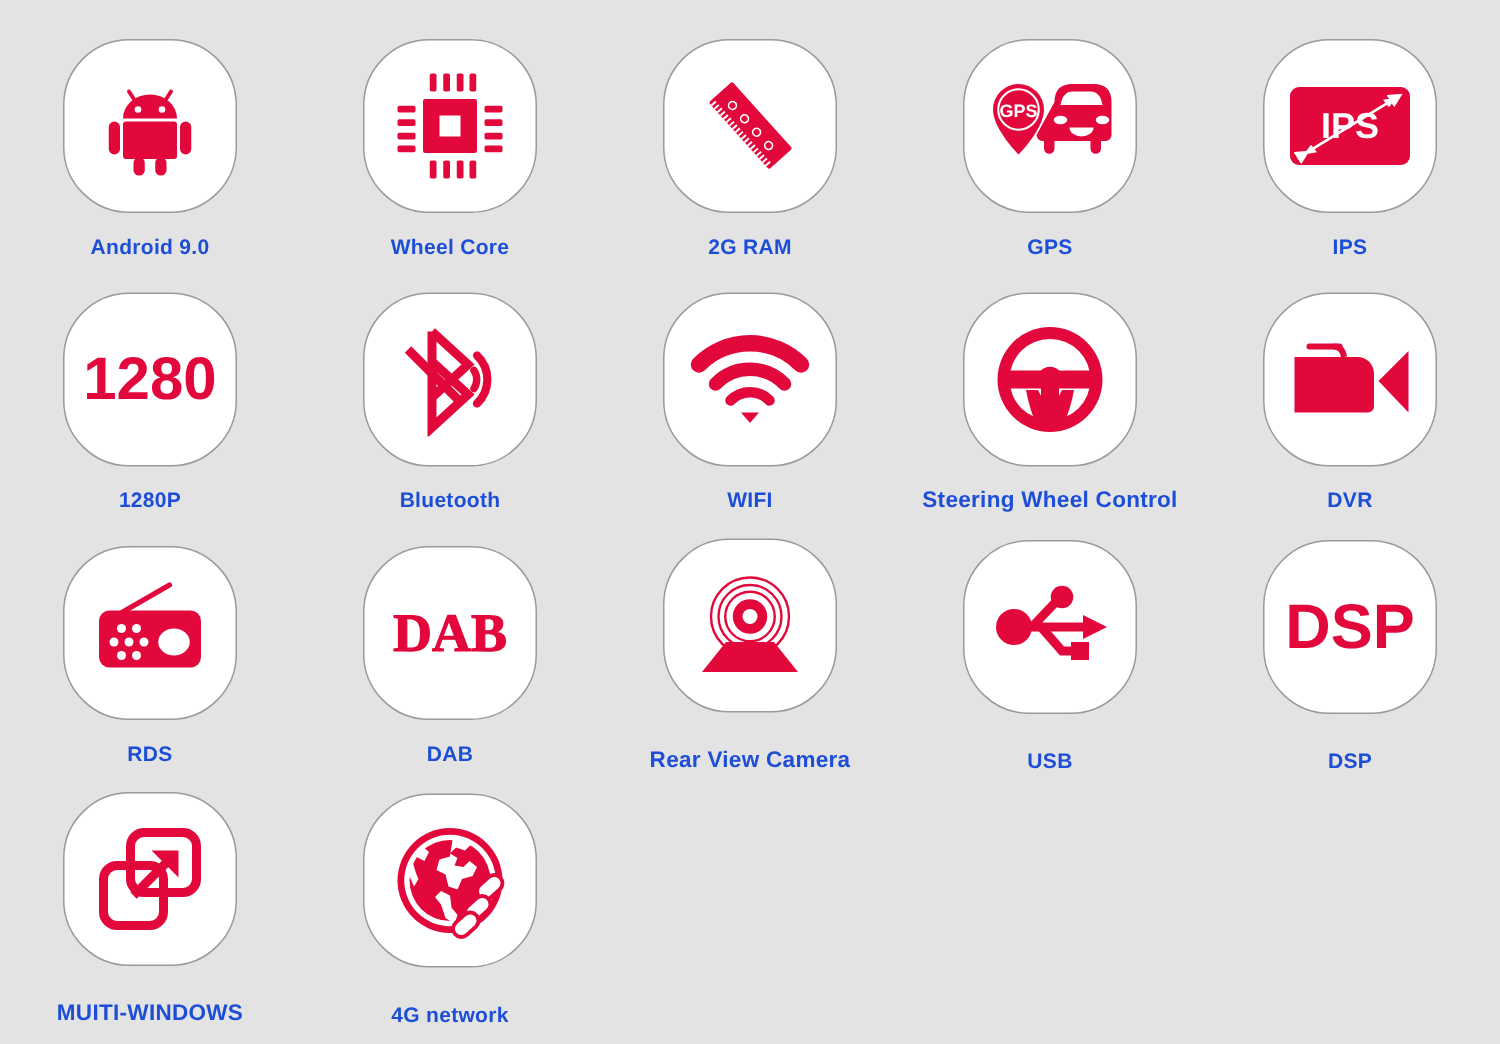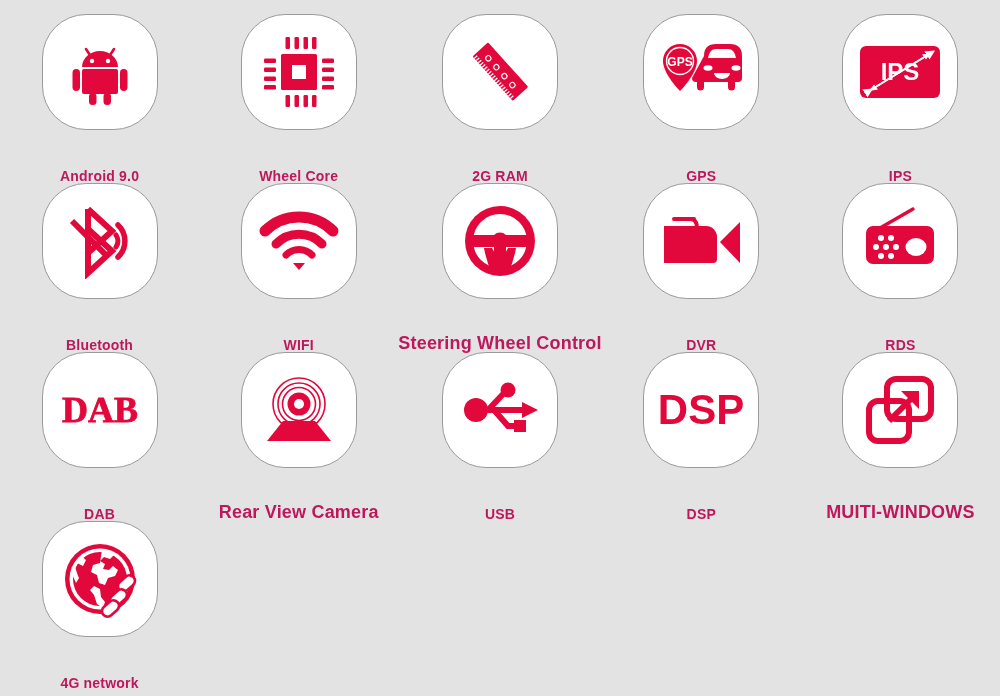--- a/index.html
+++ b/index.html
@@ -15,45 +15,45 @@
     display:grid;
     grid-template-columns:repeat(5,1fr);
     grid-template-rows:repeat(4,1fr);
     box-sizing:border-box;
     padding:14px 0 6px 0;
   }
   .cell{
     display:flex;
     flex-direction:column;
     align-items:center;
-    justify-content:space-between;
+    justify-content:center;
     position:relative;
   }
   .tile{
     width:116px;height:116px;
     background:#ffffff;
     border:1px solid #9a9a9a;
     border-radius:42px / 42px;
     box-sizing:border-box;
     display:flex;align-items:center;justify-content:center;
     
     border-radius:38%;
   }
   .tile svg{display:block;}
   .label{
     margin-top:15px;
     font-size:14px;
     font-weight:bold;
-    color:#be185d;
+    color:#1d4ed8;
     letter-spacing:.2px;
     text-align:center;
     white-space:nowrap;
     line-height:1;
   }
-  .label.wide{font-size:18px;}
+  .label.wide{font-size:15px;}
   .r4 .label{margin-top:24px;}
 </style>
 </head>
 <body>
 
 <div id="grid">
 
   <div class="cell">
     <div class="tile">
       <span>
@@ -182,20 +182,30 @@
           <path d="M74 11 L12 49" stroke="#fff" stroke-width="1.6" fill="none"></path>
           <path d="M74 11 l-9 1.5 l4 5 z" fill="#fff"></path>
           <path d="M12 49 l9 -1.5 l-4 -5 z" fill="#fff"></path>
           <text x="43" y="38" font-family="'Liberation Sans',sans-serif" font-size="24" font-weight="bold" fill="#fff" text-anchor="middle">IPS</text>
         </svg>
       </span>
     </div>
     <div class="label">IPS</div>
   </div>
 
+  <div class="cell">
+    <div class="tile">
+      <span>
+        <svg width="100" height="50" viewBox="0 0 100 50">
+          <text x="50" y="38" font-family="'Liberation Sans',sans-serif" font-size="40" font-weight="bold" fill="#e2083c" text-anchor="middle">1280</text>
+        </svg>
+      </span>
+    </div>
+    <div class="label">1280P</div>
+  </div>
 
   <div class="cell">
     <div class="tile">
       <span>
         <svg width="72" height="76" viewBox="0 0 72 76">
           <path d="M24 6 L48 28 L24 50 L24 6 M24 26 L48 48 L24 70 L24 26" fill="none" stroke="#e2083c" stroke-width="6" stroke-linejoin="miter"></path>
           <path d="M8 18 L44 54" stroke="#e2083c" stroke-width="6" stroke-linecap="butt"></path>
           <path d="M54 22 a22 22 0 0 1 0 32" fill="none" stroke="#e2083c" stroke-width="5.5" stroke-linecap="round"></path>
           <path d="M52 32 a11 11 0 0 1 0 12" fill="none" stroke="#e2083c" stroke-width="5" stroke-linecap="round"></path>
         </svg>

